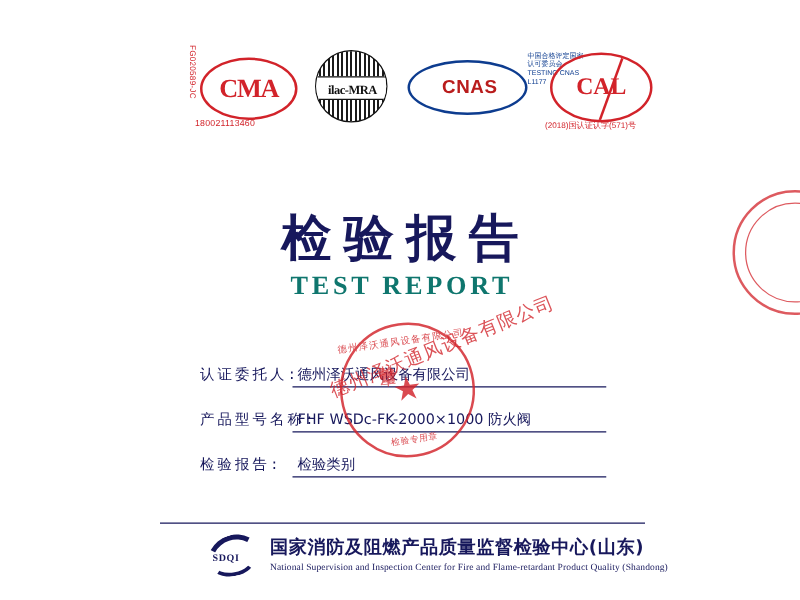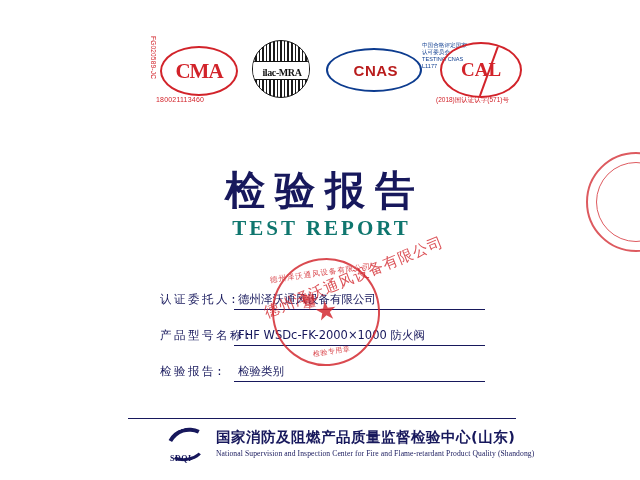--- a/index.html
+++ b/index.html
@@ -405,21 +405,21 @@
     width: 30px;
     height: 18px;
     border-radius: 50%;
     border: 3.5px solid #17185c;
     border-color: transparent transparent #17185c transparent;
     transform: rotate(-10deg);
   }
   .sdqi-text {
     position: absolute;
     left: 6px;
-    top: 26px;
+    top: 14px;
     font-size: 8px;
     font-weight: bold;
     color: #17185c;
     letter-spacing: 0.5px;
     font-family: "Liberation Serif", serif;
   }
   .footer-cn {
     position: absolute;
     left: 88px;
     top: 2px;

